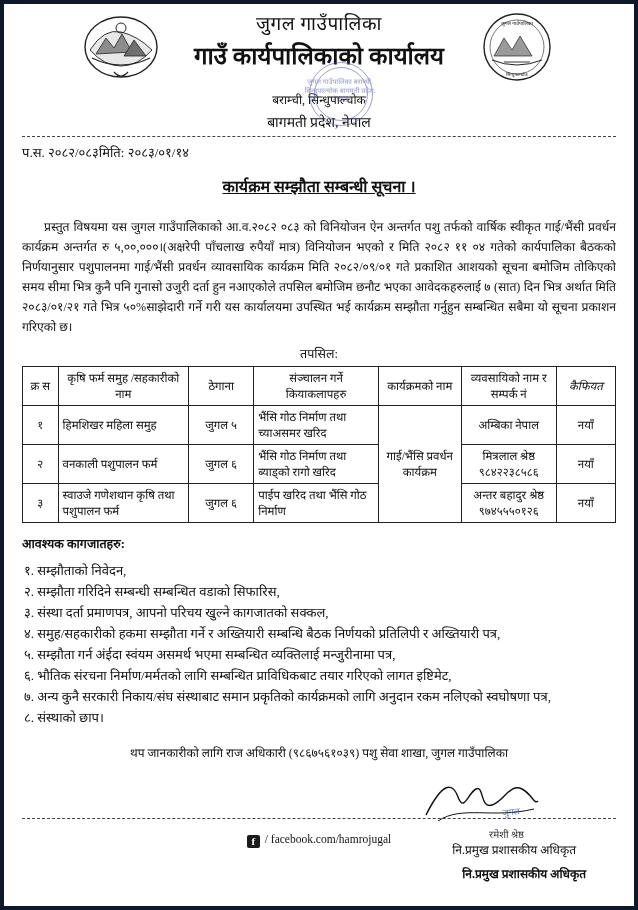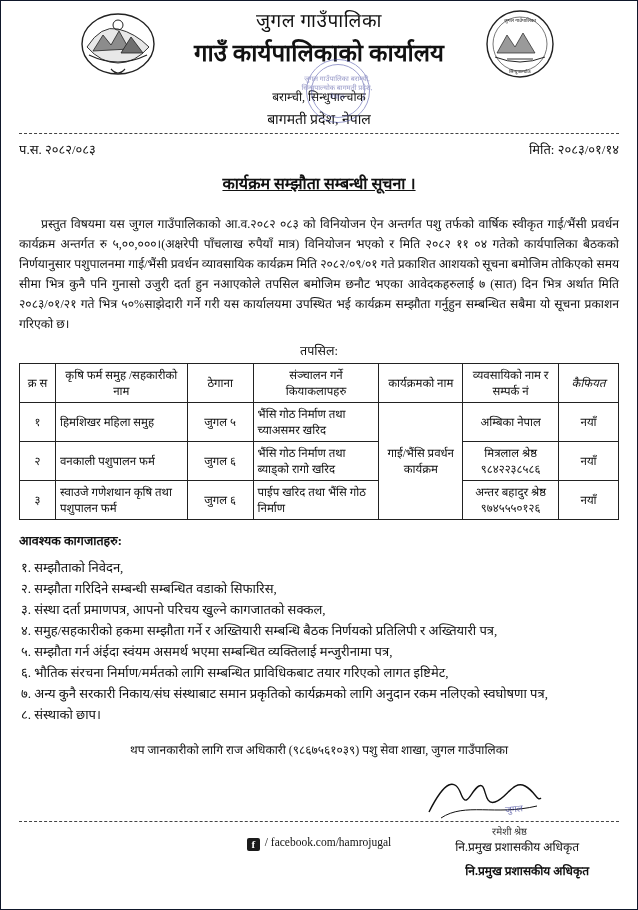--- a/index.html
+++ b/index.html
@@ -13,21 +13,21 @@
     font-family: "Liberation Serif", serif;
     color: #111;
     position: relative;
     overflow: hidden;
   }
   .page {
     position: relative;
     width: 638px;
     height: 910px;
     box-sizing: border-box;
-    border: 1px solid #0f172a;
+    border: 4px solid #0f172a;
     padding: 0 18px;
   }
 
   
   .header {
     position: relative;
     height: 128px;
     text-align: center;
   }
   .emblem {
@@ -96,21 +96,20 @@
   }
 
   .rule {
     border-top: 1px dashed #444;
     margin: 4px 0 6px 0;
   }
 
   
   .refrow {
     display: flex;
-    justify-content: space-between;
     font-size: 13px;
     margin-top: 6px;
   }
 
   
   .doc-title {
     text-align: center;
     font-size: 16px;
     font-weight: bold;
     margin-top: 14px;

